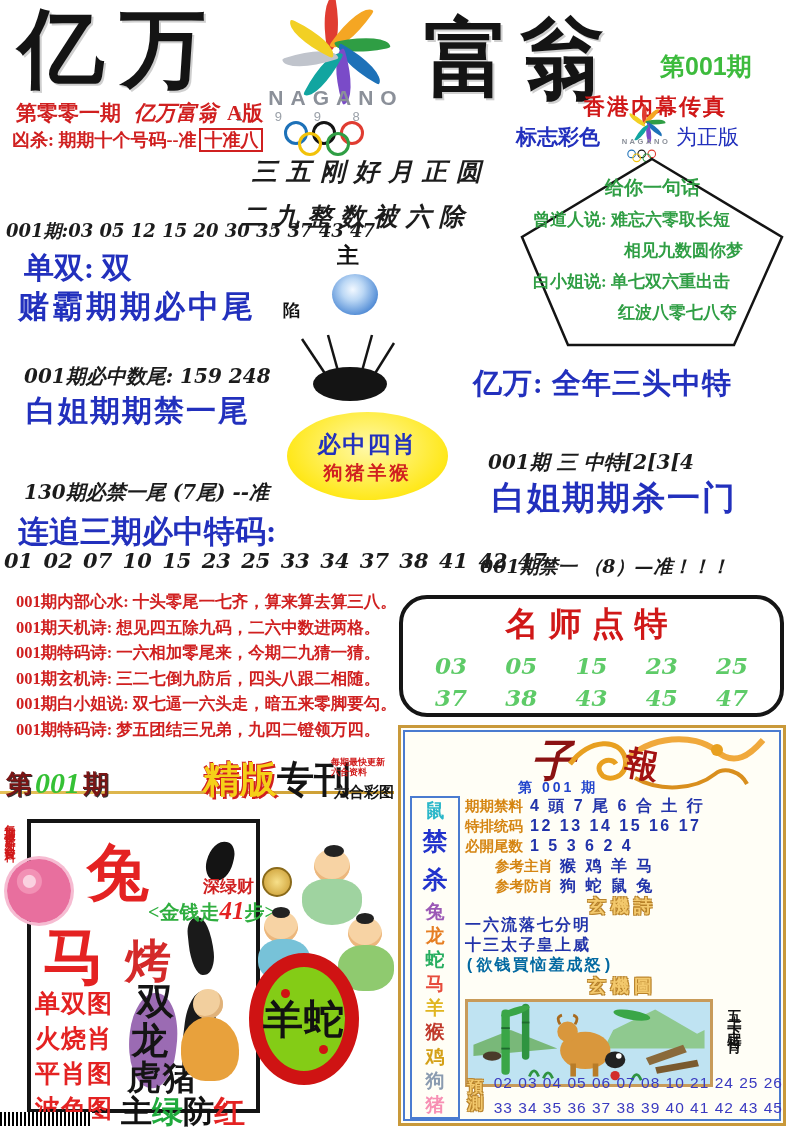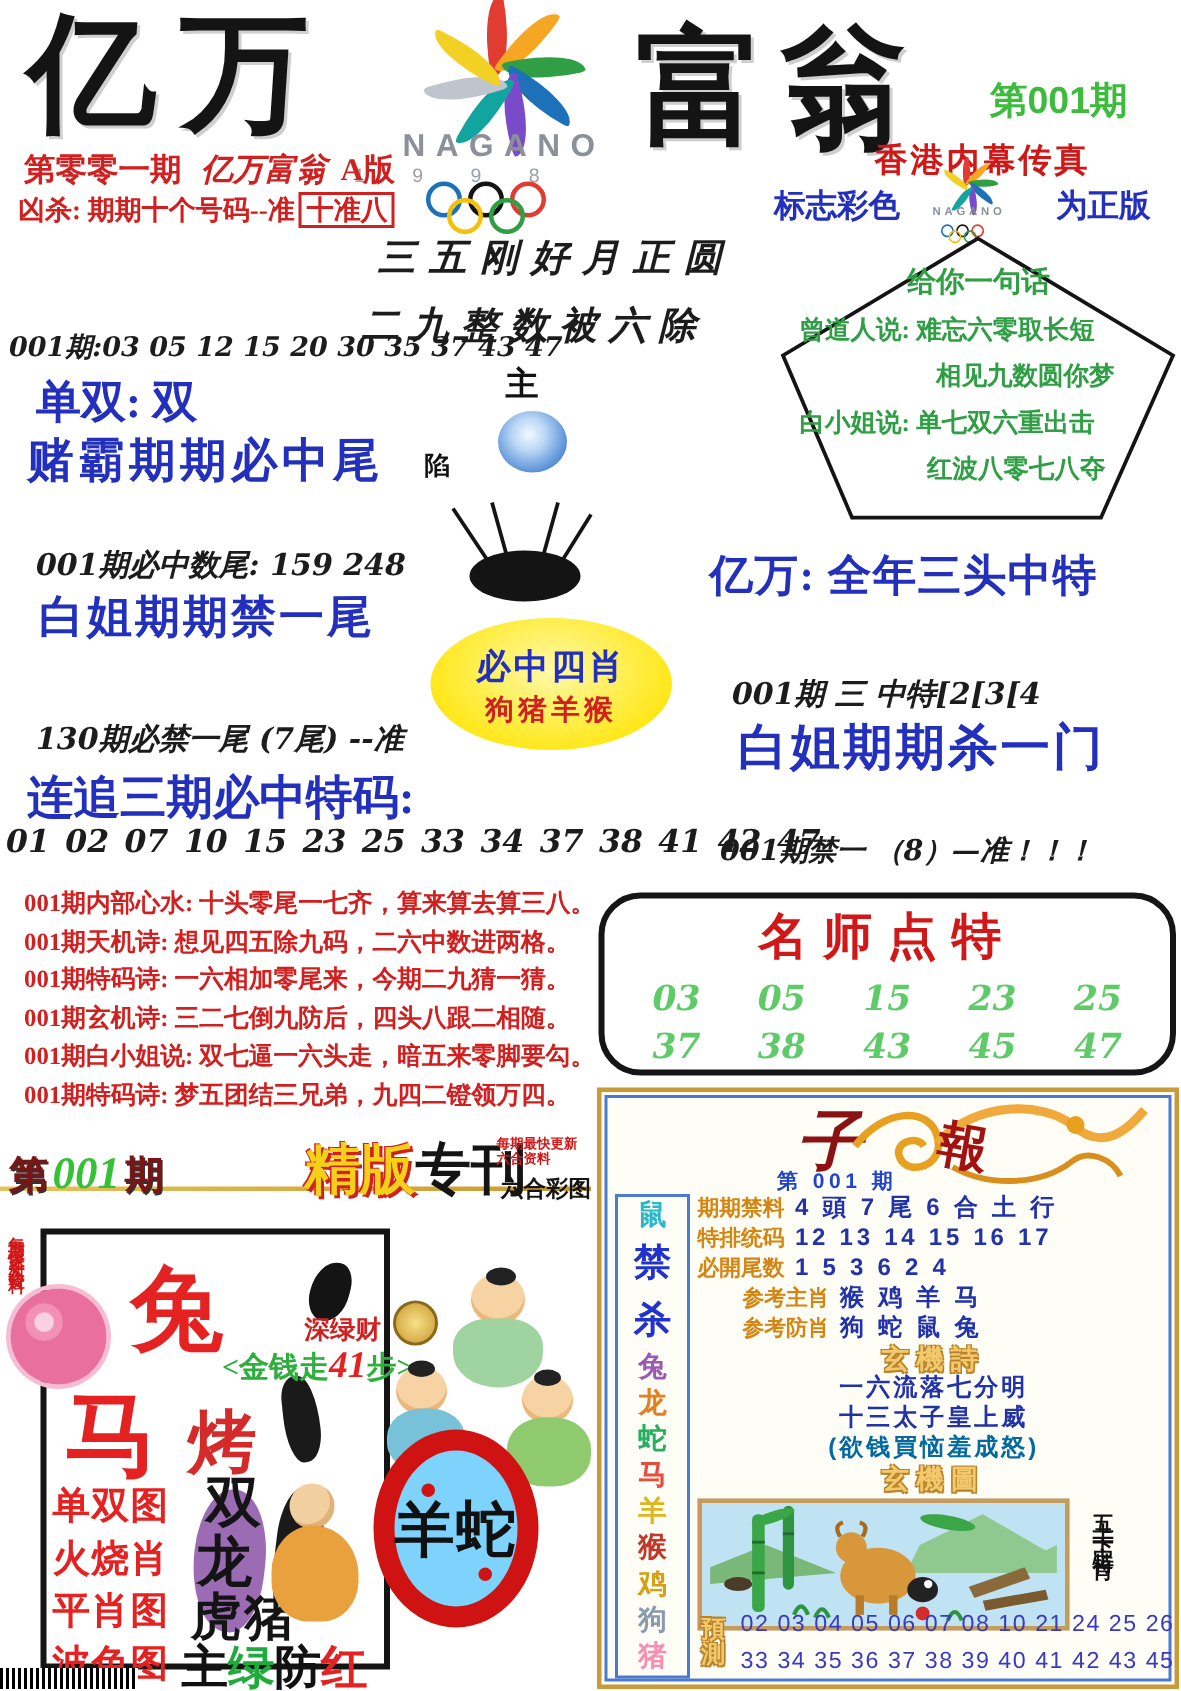--- a/index.html
+++ b/index.html
@@ -16,21 +16,21 @@
   #brand-title-left{left:18px;top:4px;font-size:86px;letter-spacing:16px;line-height:1.05;color:#141414;text-shadow:2px 2px 0 #cfcfcf}
   #brand-title-right{left:424px;top:14px;font-size:86px;letter-spacing:10px;line-height:1.05;color:#141414;text-shadow:2px 2px 0 #cfcfcf}
   #issue-badge{left:660px;top:50px;font-size:25px;font-weight:bold;color:#3dbb3d}
   #issue-line{left:16px;top:99px;font-size:21px;white-space:nowrap}
   #issue-line .ed{font-style:italic;margin-left:13px}
   #issue-line .tag{margin-left:9px}
   #kill-line{left:12px;top:128px;font-size:18px;white-space:nowrap}
   #kill-line .boxed{border:2px solid #d02020;padding:0 3px;margin-left:3px}
   #hk-fax{left:583px;top:92px;font-size:22px;letter-spacing:2px;color:#d01818}
   #mark-left{left:516px;top:123px;font-size:21px;font-weight:bold}
-  #mark-right{left:704px;top:123px;font-size:21px;font-weight:bold}
+  #mark-right{left:676px;top:123px;font-size:21px;font-weight:normal}
 
   
   #logo{left:236px;top:0;width:200px;height:158px}
   #mini-logo{left:610px;top:106px;width:200px;height:158px;transform:scale(.36);transform-origin:0 0}
   .petal{position:absolute;left:100px;top:42px;width:54px;height:17px;border-radius:8% 100% 8% 100%;transform-origin:0 50%}
   .p1{background:#e03c31;transform:rotate(-100deg)}
   .p2{background:#f5a623;transform:rotate(-55deg)}
   .p3{background:#2f9e44;transform:rotate(-12deg)}
   .p4{background:#1d71b8;transform:rotate(30deg)}
   .p5{background:#7a4bc8;transform:rotate(74deg)}
@@ -129,21 +129,21 @@
   #bl-kids{position:absolute;left:258px;top:92px;width:136px;height:170px}
   .kid-head{position:absolute;border-radius:50%;background:#f7d3a4;box-shadow:inset 0 -4px 0 #ecb77d}
   .kid-hair{position:absolute;background:#222;border-radius:50%}
   #kh1{left:56px;top:0;width:36px;height:34px}#khh1{left:66px;top:-4px;width:20px;height:12px}
   #kb1{position:absolute;left:44px;top:30px;width:60px;height:46px;background:#9fd3a0;border-radius:40% 40% 50% 50%}
   #kh2{left:6px;top:62px;width:34px;height:32px}#khh2{left:14px;top:58px;width:18px;height:11px}
   #kb2{position:absolute;left:0;top:90px;width:52px;height:42px;background:#77c2d8;border-radius:45%}
   #kh3{left:90px;top:68px;width:34px;height:32px}#khh3{left:98px;top:64px;width:18px;height:11px}
   #kb3{position:absolute;left:80px;top:96px;width:56px;height:46px;background:#8fca6f;border-radius:45%}
   #bl-circle{position:absolute;left:249px;top:196px;width:110px;height:132px;border:14px solid #cf1313;border-radius:50%;
-             background:#7dd3fc;display:flex;align-items:center;justify-content:center}
+             background:#84cc16;display:flex;align-items:center;justify-content:center}
   #bl-circle span{font-size:40px;color:#111;letter-spacing:1px}
   .cdot{position:absolute;width:9px;height:9px;border-radius:50%;background:#cf1313}
   #cd1{left:18px;top:22px}#cd2{left:56px;top:78px}
   #barcode{position:absolute;left:0;top:355px;width:92px;height:14px;background:repeating-linear-gradient(90deg,#000 0 2px,#fff 2px 4px)}
 
   
   #br{left:398px;top:725px;width:388px;height:401px;border:3px solid #c9993a;background:#fffef6}
   #br-inner{position:absolute;inset:2px;border:2px solid #4a7bd0}
   #br-title-zi{position:absolute;left:126px;top:0;font-size:44px;color:#8b1212;font-style:italic}
   #br-dragon{position:absolute;left:160px;top:0}
@@ -155,21 +155,21 @@
   .zjin{font-size:25px;color:#2233cc}
   .zc0{color:#2ab7c9}.zc1{color:#9b59b6}.zc2{color:#e67e22}.zc3{color:#27ae60}.zc4{color:#e74c3c}
   .zc5{color:#e0b520}.zc6{color:#c0392b}.zc7{color:#d4a017}.zc8{color:#8a9bb0}.zc9{color:#f78fb3}
   #br-main{position:absolute;left:60px;top:64px;width:315px}
   .br-row{white-space:nowrap;line-height:19px}
   .br-row .lbl{color:#d58512;font-weight:900;font-size:14.5px;font-family:"Liberation Serif",serif;margin-right:7px}
   .br-row .val{color:#2233aa;font-weight:900;font-size:16px;letter-spacing:2.5px}
   .indent{padding-left:30px}
   .gold-title{text-align:center;font-size:18px;font-weight:900;letter-spacing:5px;color:#f3c96d;font-family:"Liberation Serif",serif;
               text-shadow:1px 1px 0 #b9832a,-1px -1px 0 #b9832a,1px -1px 0 #b9832a,-1px 1px 0 #b9832a;line-height:19px;margin-top:1px}
-  .br-poem{text-align:center;color:#2233aa;font-weight:900;font-size:16px;letter-spacing:2px;line-height:20px;font-family:Liberation Sans, sans-serif}
+  .br-poem{color:#2233aa;font-weight:900;font-size:16px;letter-spacing:2px;line-height:20px;font-family:Liberation Mono, monospace}
   .br-poem.redp{color:#0369a1}
   #br-scene-row{display:flex;margin-top:3px}
   #br-scene{width:248px;height:88px;border:3px solid #c89b5a;background:#bfe3f2}
   #br-side-text{writing-mode:vertical-rl;font-size:14px;font-weight:900;letter-spacing:5px;margin-left:12px;color:#111;font-family:"Liberation Serif",serif}
   #br-predict{position:absolute;left:60px;top:338px;width:318px;display:flex;align-items:center}
   #br-predict-label{width:26px;text-align:center;font-size:16px;font-weight:900;color:#f3c96d;font-family:"Liberation Serif",serif;line-height:17px;
                     text-shadow:1px 1px 0 #b9832a,-1px -1px 0 #b9832a,1px -1px 0 #b9832a,-1px 1px 0 #b9832a}
   #br-predict-nums{margin-left:8px}
   #br-predict-nums div{color:#3a3ac0;font-weight:400;font-size:15.5px;letter-spacing:1px;line-height:25px;white-space:nowrap}
 </style>

